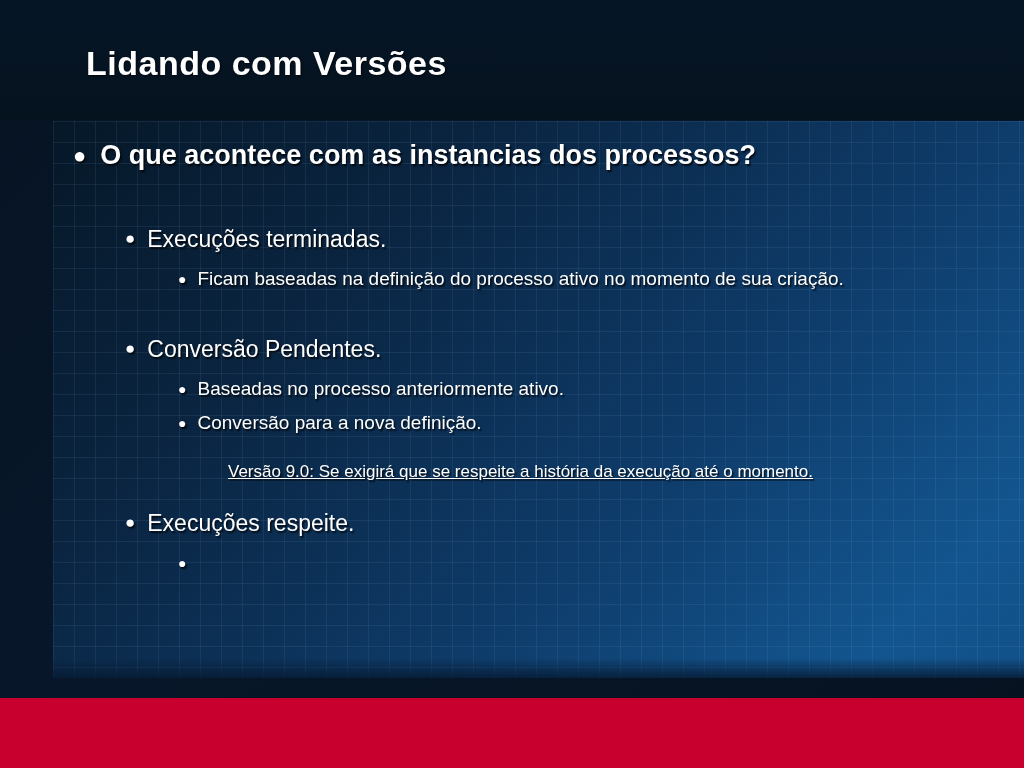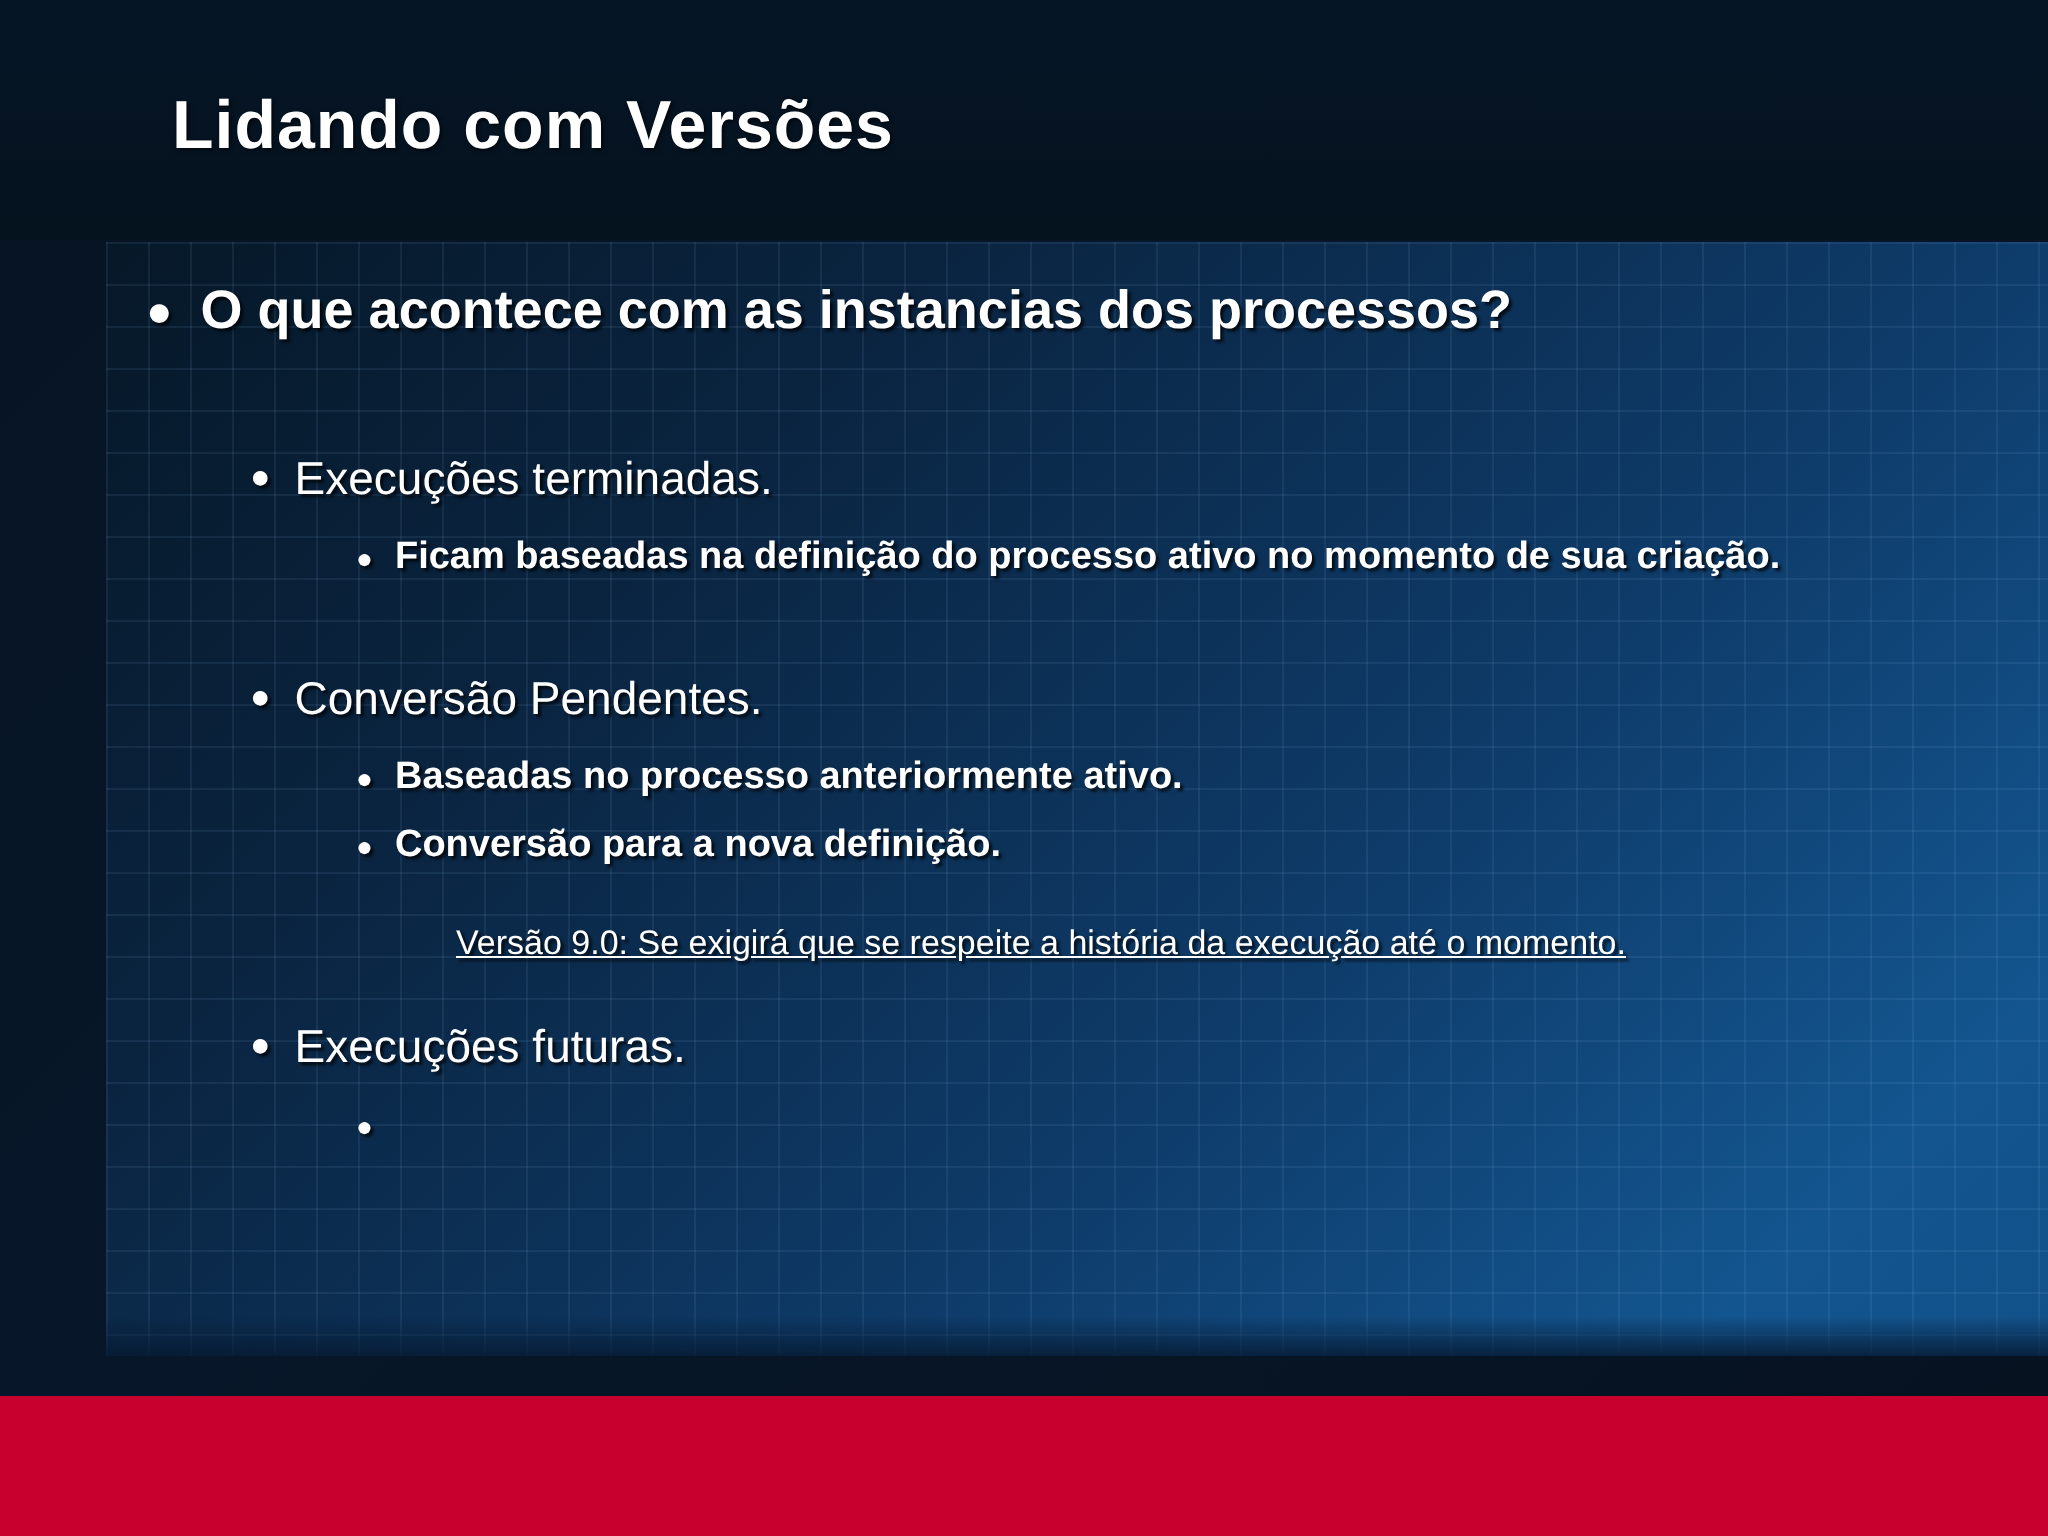--- a/index.html
+++ b/index.html
@@ -86,22 +86,22 @@
   .lvl1 .txt   { line-height:1.2;font-weight:bold; }
 
   
   .lvl2 { left:72px; font-size:23px; }
   .lvl2 .bullet { font-size:17px; margin-right:12px; margin-top:5px; }
   .lvl2 .txt   { line-height:1.22;text-align:center; }
 
   
   .lvl3 { left:125px; width:800px; font-size:19px; }
   .lvl3 .bullet { font-size:14px; margin-right:11px; margin-top:5px; }
-  .lvl3 .txt   { line-height:1.3;font-weight:bold; }
-  .lvl3.bold .txt { font-weight:bold; }
+  .lvl3 .txt   { line-height:1.3; }
+  .lvl3.bold .txt { font-weight:normal; }
 
   
   .lvl4 {
     left:175px; width:700px;
     font-size:17px;
     display:block;
     line-height:1.35;
     padding-left:26px;
     text-indent:-26px;
   }
@@ -155,21 +155,21 @@
 
       <div class="line lvl3 bold" style="top:290px;">
         <span class="bullet">●</span>
         <span class="txt">Conversão para a nova definição.</span>
       </div>
 
       <div class="line lvl4" style="top:340px;text-decoration:underline;">Versão 9.0: Se exigirá que se respeite a história da execução até o momento.</div>
 
       <div class="line lvl2" style="top:388px;">
         <span class="bullet">●</span>
-        <span class="txt">Execuções futuras.</span>
+        <span class="txt">Execuções respeite.</span>
       </div>
 
       <div class="line lvl3" style="top:430px;">
         <span class="bullet">●</span>
       </div>
 
     </div>
 
     <div class="panel-bottom-edge"></div>
   </div>

